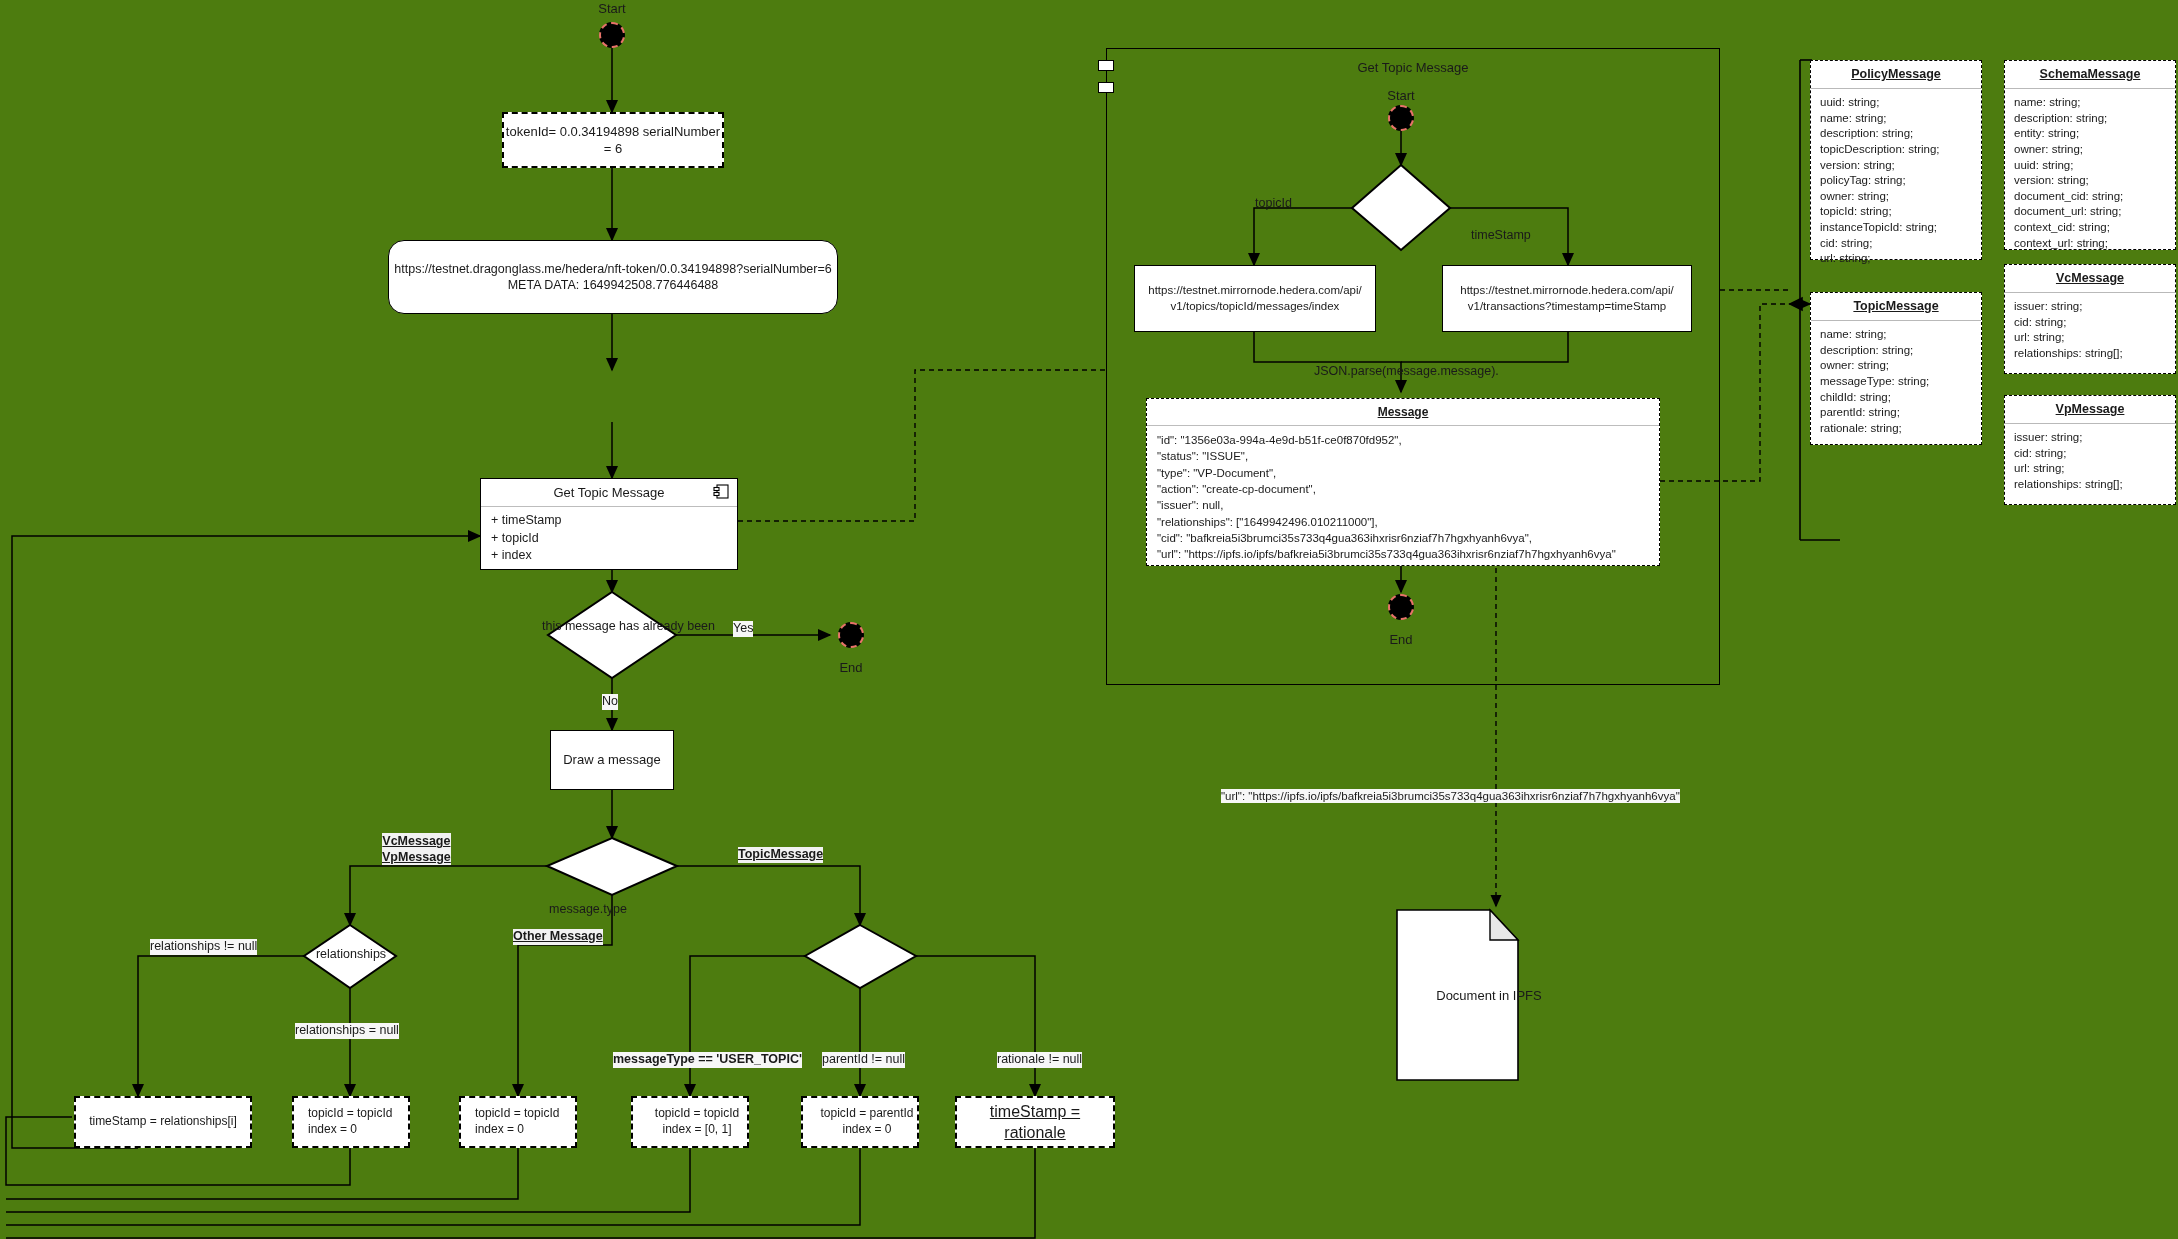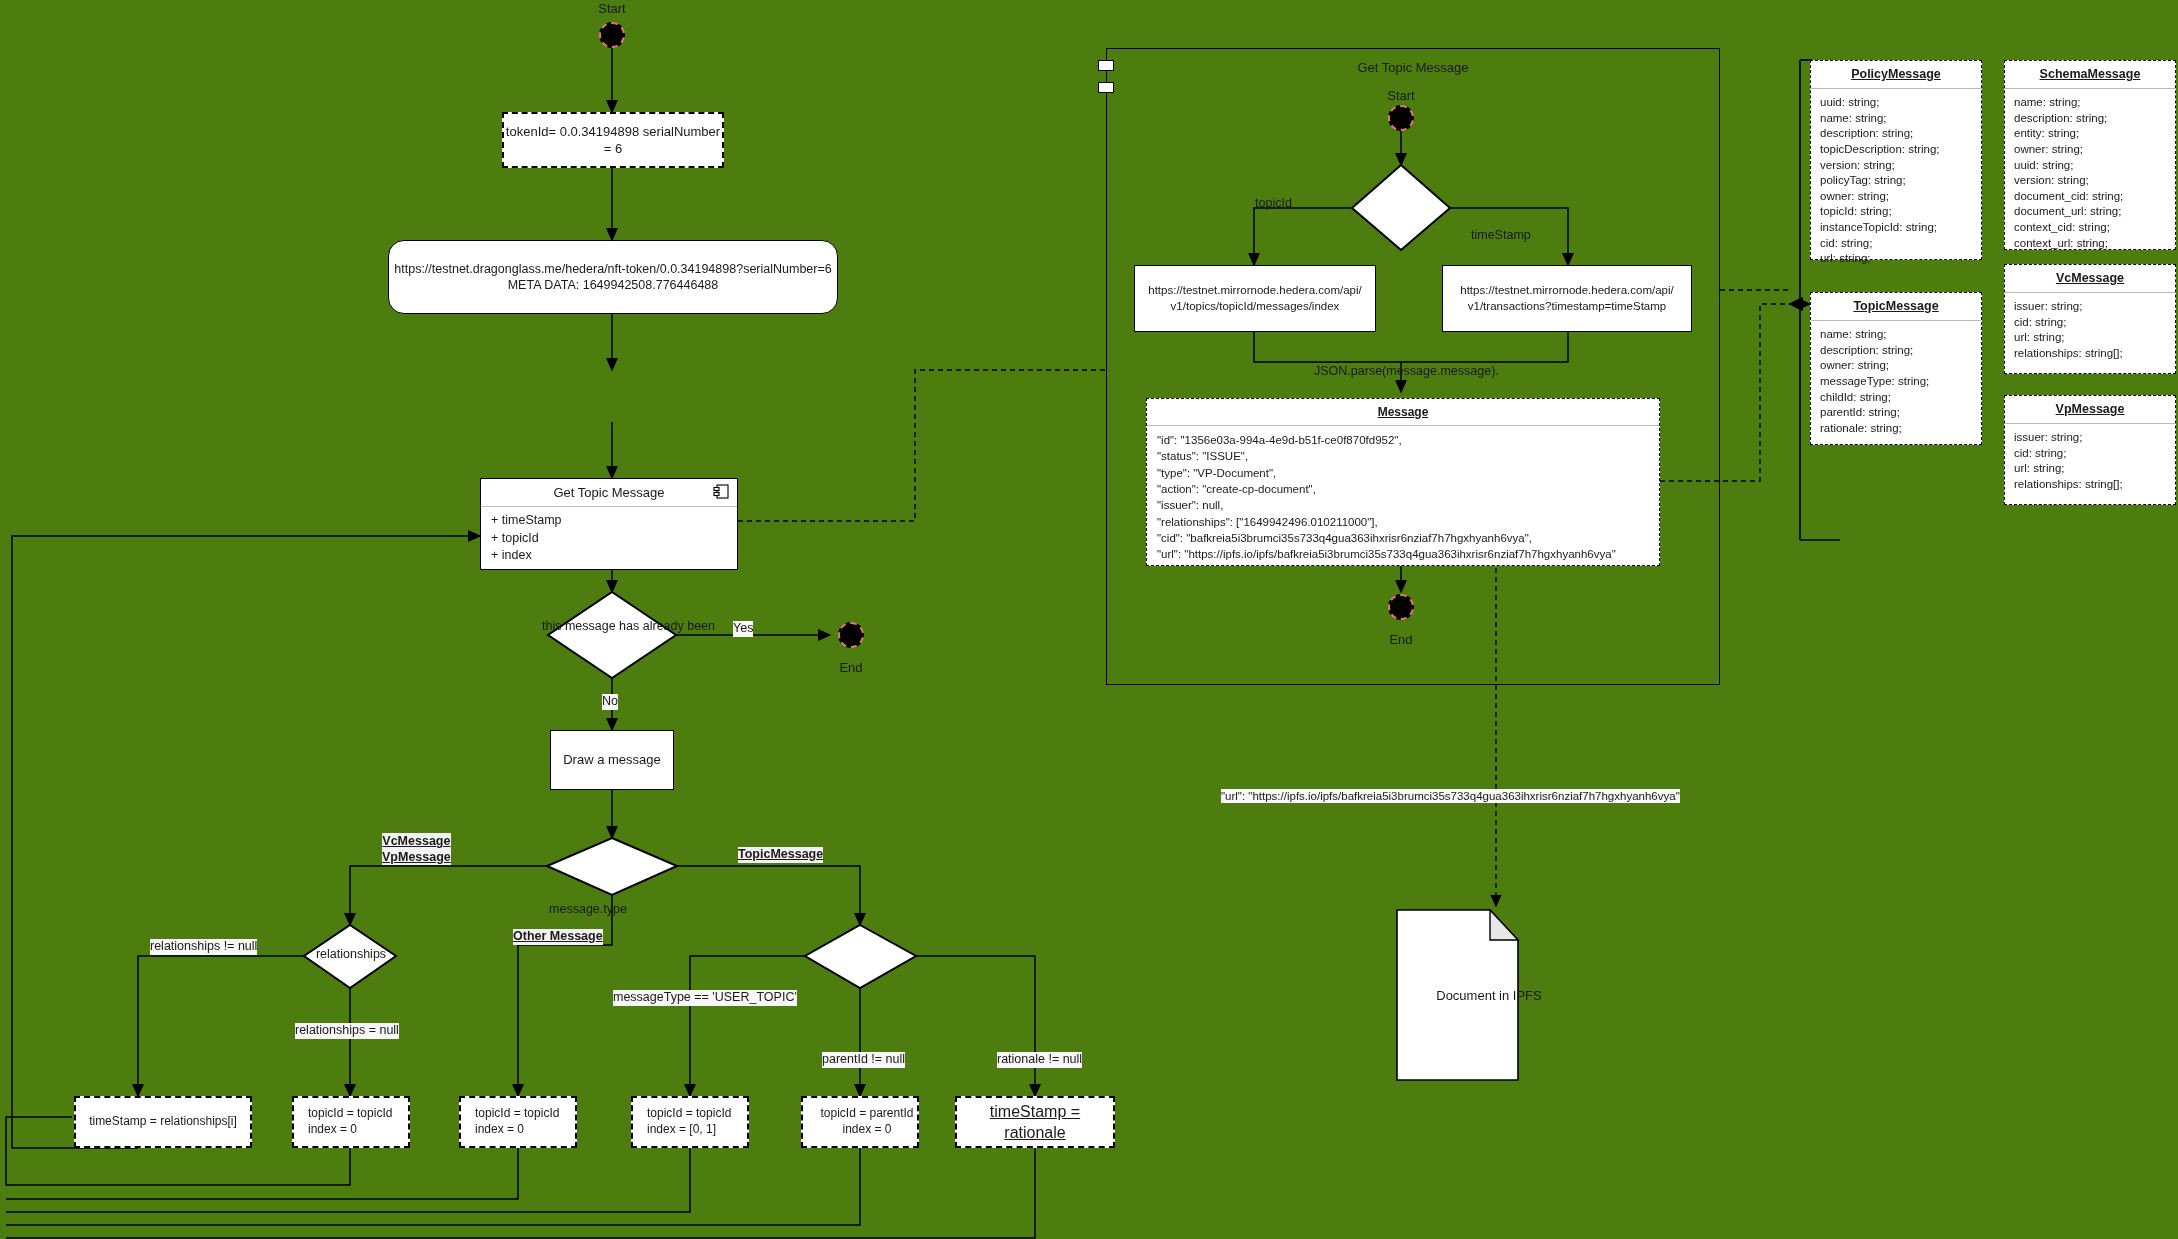--- a/index.html
+++ b/index.html
@@ -325,30 +325,30 @@
   <div class="label bold-u" style="left:382px;top:833px;text-align:center;white-space:pre-line;line-height:1.28;">VcMessage
 VpMessage</div>
   <div class="label bold-u" style="left:738px;top:847px;">TopicMessage</div>
   <div class="label bold-u" style="left:513px;top:929px;">Other Message</div>
 
   <div class="diamond-text" style="left:305px;top:946px;width:92px;">relationships</div>
 
   <div class="label" style="left:150px;top:939px;">relationships != null</div>
   <div class="label" style="left:295px;top:1023px;">relationships = null</div>
 
-  <div class="label" style="left:613px;top:990px;">messageType == 'USER_TOPIC'</div>
+  <div class="label" style="left:613px;top:1052px;font-weight:bold;">messageType == 'USER_TOPIC'</div>
   <div class="label" style="left:822px;top:1052px;">parentId != null</div>
   <div class="label" style="left:997px;top:1052px;">rationale != null</div>
 
   <div class="node dashed-box" style="left:74px;top:1096px;width:178px;height:52px;font-size:12px;">timeStamp = relationships[i]</div>
   <div class="node dashed-box" style="left:292px;top:1096px;width:118px;height:52px;font-size:12px;align-items:flex-start;padding-left:14px;text-align:left;">topicId = topicId
 index = 0</div>
   <div class="node dashed-box" style="left:459px;top:1096px;width:118px;height:52px;font-size:12px;align-items:flex-start;padding-left:14px;text-align:left;">topicId = topicId
 index = 0</div>
-  <div class="node dashed-box" style="left:631px;top:1096px;width:118px;height:52px;font-size:12px;align-items:flex-start;padding-left:14px;text-align:left;">topicId = topicId
+  <div class="node dashed-box" style="left:631px;top:1096px;width:118px;height:52px;font-size:12px;align-items:flex-start;padding-left:14px;text-align:center;">topicId = topicId
 index = [0, 1]</div>
   <div class="node dashed-box" style="left:801px;top:1096px;width:118px;height:52px;font-size:12px;align-items:flex-start;padding-left:14px;text-align:center;">topicId = parentId
 index = 0</div>
   <div class="node dashed-box" style="left:955px;top:1096px;width:160px;height:52px;font-size:16px;text-decoration:underline;">timeStamp = rationale</div>
 
   <div class="frame" style="left:1106px;top:48px;width:614px;height:637px;"></div>
   <div class="frame-tab" style="left:1098px;top:60px;"></div>
   <div class="frame-tab" style="left:1098px;top:82px;"></div>
   <div class="frame-title" style="left:1306px;top:60px;width:214px;text-align:center;">Get Topic Message</div>
 

